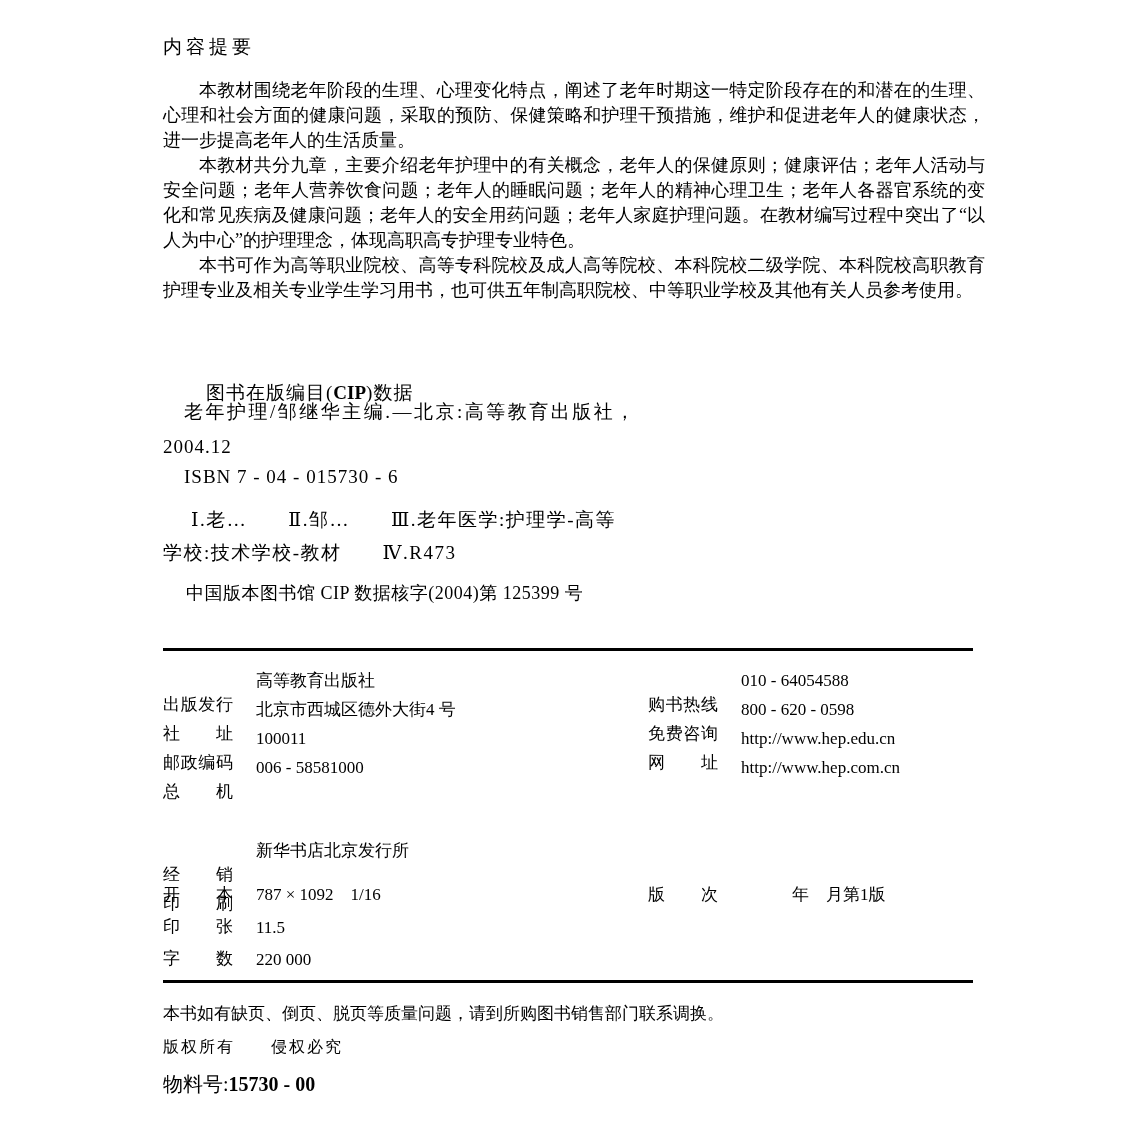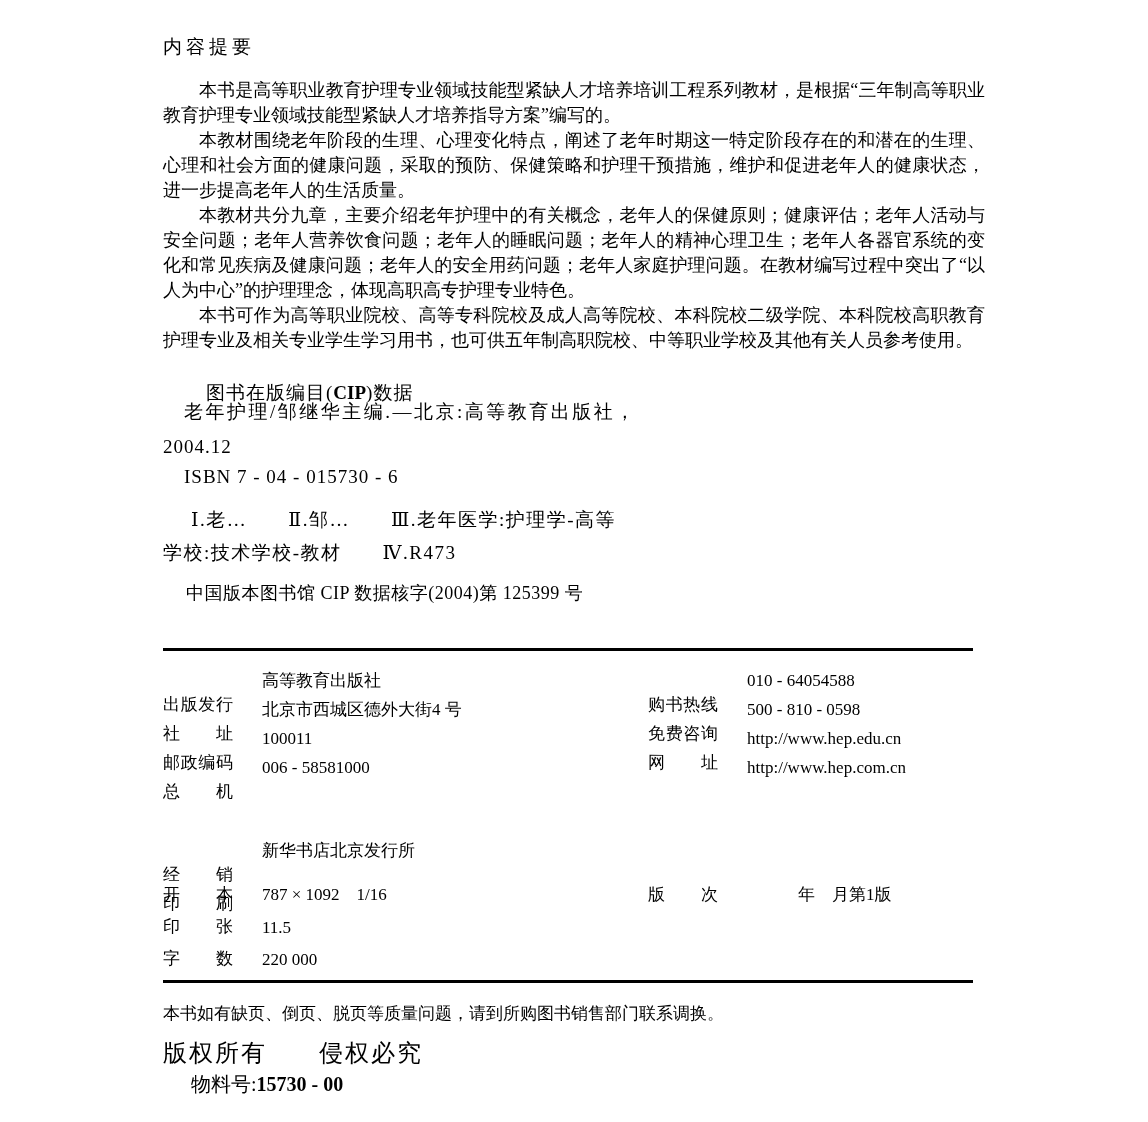--- a/index.html
+++ b/index.html
@@ -29,42 +29,41 @@
   
   .rule { position:absolute; left:163px; width:810px; height:3px; background:#000000; }
   #rule-1 { top:648px; }
   #rule-2 { top:980px; }
 
   
   .col-section { position:absolute; font-size:17px; }
   .crow  { display:flex; align-items:center; height:29px; white-space:pre; }
   .crow3 { display:flex; align-items:flex-end; height:32px; white-space:pre; }
   .lbl { display:inline-block; width:70px; text-align:justify; text-align-last:justify;margin-top:48px; }
-  .val { margin-left:29px; }
+  .val { margin-left:23px; }
   #pub-left  { left:163px; top:666px; }
   #pub-right { left:648px; top:666px; }
   #dist      { left:163px; top:836px; }
   #fmt-left  { left:163px; top:874px; }
   #fmt-right { left:648px; top:874px; }
 
   
   #footer-notice    { left:163px; top:1002px; font-size:17px; }
-  #footer-copyright { left:163px; top:1037px; font-size:24px; letter-spacing:2px; }
-  #footer-item      { left:163px; top:1071px; font-size:20px;margin-left:28px; }
+  #footer-copyright { left:163px; top:1037px; font-size:16px; letter-spacing:2px; }
+  #footer-item      { left:163px; top:1071px; font-size:20px; }
   #footer-item .num { font-weight:bold; }
 </style>
 </head>
 <body>
 
 <div id="page">
 
   <div class="abs" id="summary-title">内容提要</div>
 
   <div class="abs" id="summary-paras">
-    <p>本书是高等职业教育护理专业领域技能型紧缺人才培养培训工程系列教材，是根据“三年制高等职业教育护理专业领域技能型紧缺人才培养指导方案”编写的。</p>
     <p>本教材围绕老年阶段的生理、心理变化特点，阐述了老年时期这一特定阶段存在的和潜在的生理、心理和社会方面的健康问题，采取的预防、保健策略和护理干预措施，维护和促进老年人的健康状态，进一步提高老年人的生活质量。</p>
     <p>本教材共分九章，主要介绍老年护理中的有关概念，老年人的保健原则；健康评估；老年人活动与安全问题；老年人营养饮食问题；老年人的睡眠问题；老年人的精神心理卫生；老年人各器官系统的变化和常见疾病及健康问题；老年人的安全用药问题；老年人家庭护理问题。在教材编写过程中突出了“以人为中心”的护理理念，体现高职高专护理专业特色。</p>
     <p>本书可作为高等职业院校、高等专科院校及成人高等院校、本科院校二级学院、本科院校高职教育护理专业及相关专业学生学习用书，也可供五年制高职院校、中等职业学校及其他有关人员参考使用。</p>
   </div>
 
   <div class="abs cip-line" id="cip-heading">
     <span>图书在版编目(</span><span class="b">CIP</span><span>)数据</span>
   </div>
 
   <div class="abs cip-line" id="cip-title-line">老年护理/邹继华主编.—北京:高等教育出版社，</div>
@@ -101,21 +100,21 @@
     </div>
   </div>
 
   <div class="col-section" id="pub-right">
     <div class="crow">
       <span class="lbl">购书热线</span>
       <span class="val">010 - 64054588</span>
     </div>
     <div class="crow">
       <span class="lbl">免费咨询</span>
-      <span class="val">500 - 810 - 0598</span>
+      <span class="val">800 - 620 - 0598</span>
     </div>
     <div class="crow">
       <span class="lbl">网址</span>
       <span class="val">http://www.hep.edu.cn</span>
     </div>
     <div class="crow">
       <span class="lbl"></span>
       <span class="val">http://www.hep.com.cn</span>
     </div>
   </div>

